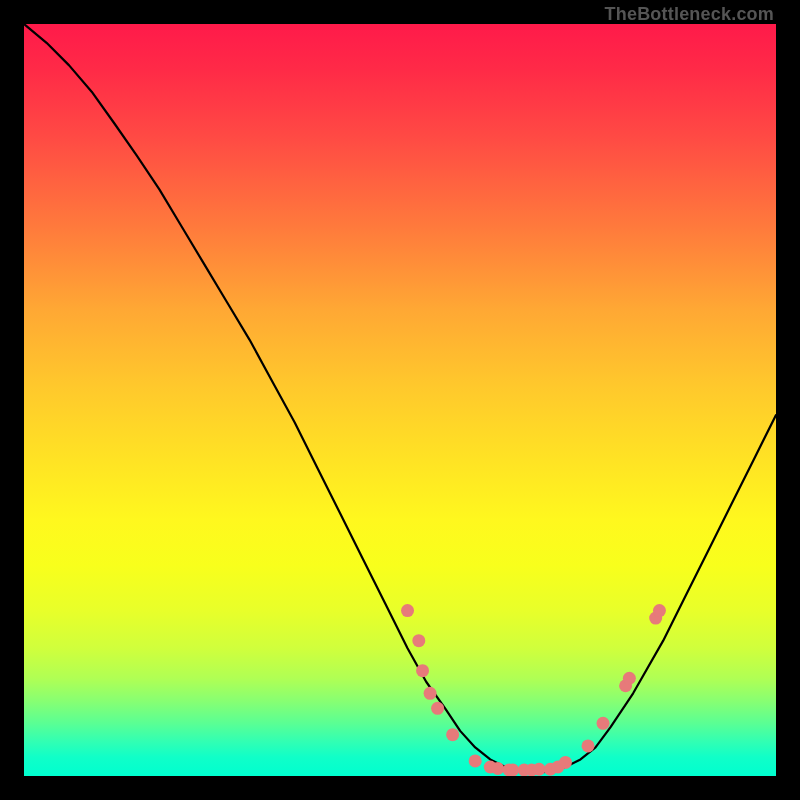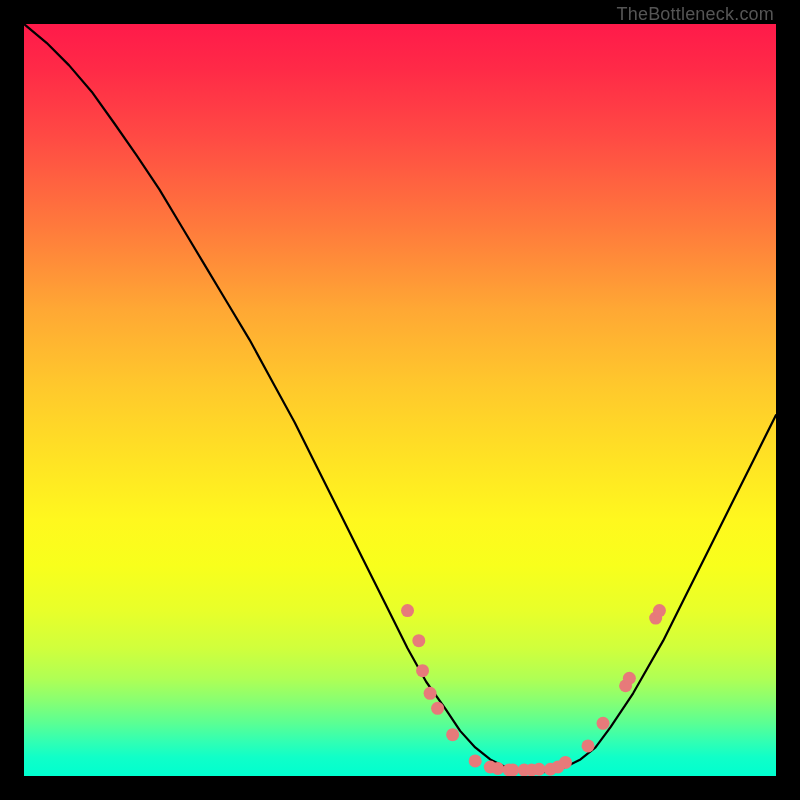--- a/index.html
+++ b/index.html
@@ -50,21 +50,21 @@
     position: absolute;
     inset: 0;
   }
   
   .watermark {
     position: absolute;
     top: 4px;
     right: 26px;
     color: #555;
     font-size: 18px;
-    font-weight: 400;
+    font-weight: 700;
     letter-spacing: 0.2px;
   }
 </style>
 </head>
 <body>
 
 <div class="frame">
   <div class="plot-area">
     <div class="gradient-bg"></div>
     <svg class="svg-layer" id="chart-svg" viewBox="0 0 752 752" preserveAspectRatio="none">

